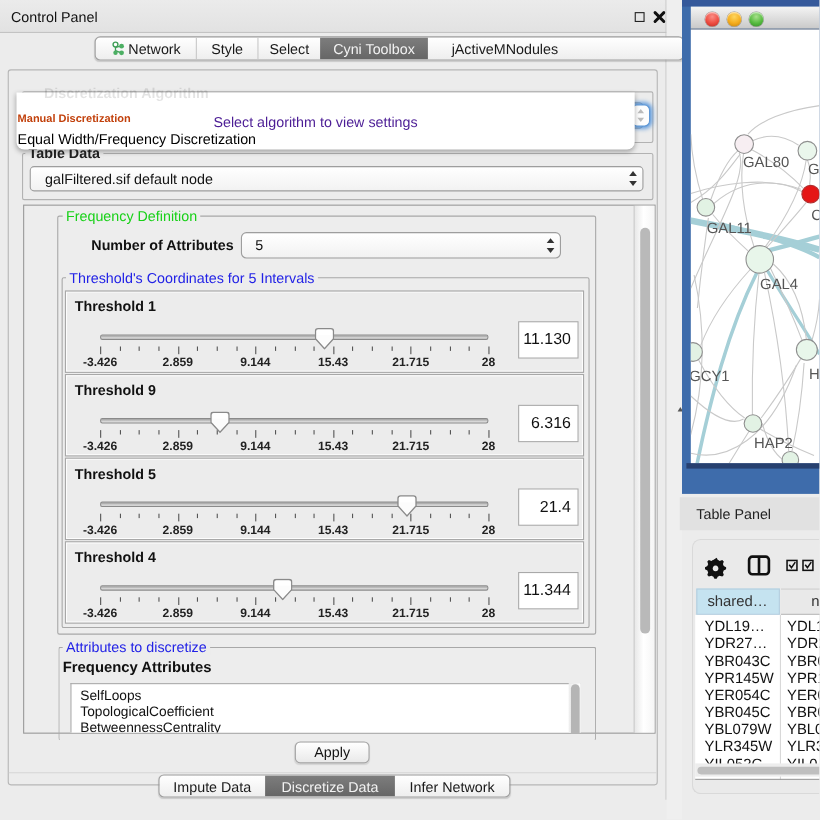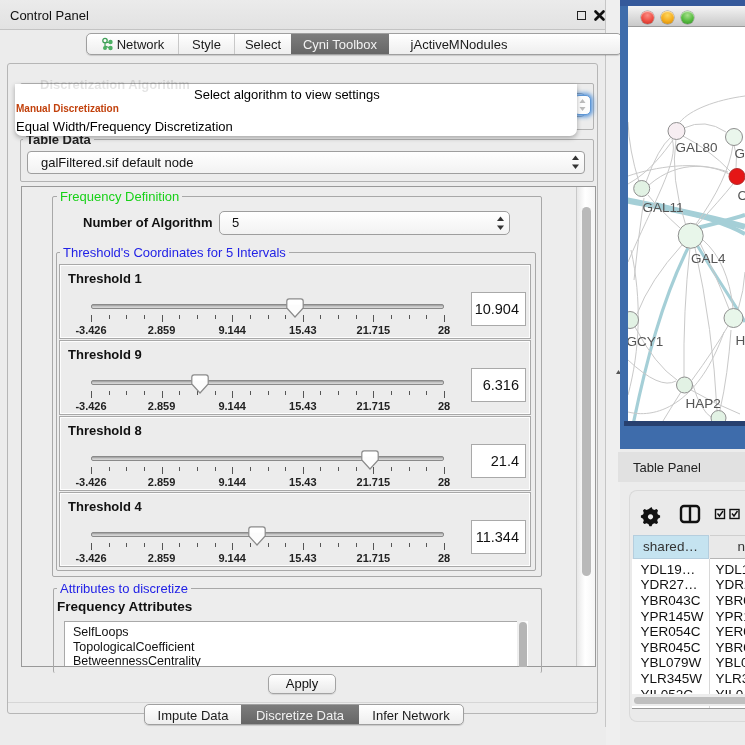--- a/index.html
+++ b/index.html
@@ -47,21 +47,21 @@
 <div class="combo" style="left:27px;top:151px;width:558px;height:23px;line-height:21px;padding-left:13px">galFiltered.sif default node</div>
 <svg class="ab" style="left:569px;top:153px" width="13" height="18">
     <path d="M6.5,2.5 L10,7 L3,7 Z" fill="#333"></path>
     <path d="M6.5,16 L10,11.5 L3,11.5 Z" fill="#333"></path>
   </svg>
 <div class="ab" style="left:21px;top:186px;width:575px;height:481px;border:1px solid #999;background:#ededed"></div>
 <div class="ab" style="left:576px;top:187px;width:19px;height:479px;background:linear-gradient(90deg,#e8e8e8,#ffffff 45%,#f5f5f5);border-left:1px solid #c9c9c9"></div>
 <div class="ab" style="left:582px;top:207px;width:9px;height:369px;background:#b9b9b9;border-radius:4.5px"></div>
 <div class="gbx" style="left:52px;top:196px;width:490px;height:381px;border-color:#a8a8a8"></div>
 <div class="glab" style="left:57px;top:190px;color:#18d118;background:#ededed">Frequency Definition</div>
-<div class="ab bold" style="left:83px;top:215px;font-size:13px;color:#111">Number of Algorithm</div>
+<div class="ab bold" style="left:83px;top:215px;font-size:13px;color:#111">Number of Attributes</div>
 <div class="combo" style="left:219px;top:211px;width:291px;height:24px;line-height:22px;padding-left:12px;border-radius:5px">5</div>
 <svg class="ab" style="left:494px;top:214px" width="13" height="18">
     <path d="M6.5,2.5 L10,7 L3,7 Z" fill="#333"></path>
     <path d="M6.5,16 L10,11.5 L3,11.5 Z" fill="#333"></path>
   </svg>
 <div class="gbx" style="left:56px;top:252px;width:480px;height:319px;border-color:#a8a8a8"></div>
 <div class="glab" style="left:60px;top:246px;color:#2222e6;background:#ededed">Threshold's Coordinates for 5 Intervals</div>
 <div class="tpanel" style="left:59px;top:264px;width:472px;height:75px;box-shadow:inset 0 0 0 1px #fdfdfd">
 </div>
 <div class="ab bold" style="left:68px;top:271px;font-size:13px;color:#111">Threshold 1</div>
@@ -90,21 +90,21 @@
 <div class="ticklbl" style="left:91.0px;top:324px">-3.426</div>
 <div class="ticklbl" style="left:161.6px;top:324px">2.859</div>
 <div class="ticklbl" style="left:232.2px;top:324px">9.144</div>
 <div class="ticklbl" style="left:302.8px;top:324px">15.43</div>
 <div class="ticklbl" style="left:373.4px;top:324px">21.715</div>
 <div class="ticklbl" style="left:444.0px;top:324px">28</div>
 <svg class="ab" style="left:285.8px;top:298px" width="18" height="20">
     <path d="M3.2,0.8 L14.8,0.8 Q17.2,0.8 17.2,3.2 L17.2,10 L9,19 L0.8,10 L0.8,3.2 Q0.8,0.8 3.2,0.8 Z" fill="#fcfcfc" stroke="#8a8a8a" stroke-width="1.2"></path>
     <path d="M2.2,3.2 Q2.2,2 3.5,2 L14.5,2 Q15.8,2 15.8,3.2 L15.8,6.5 L2.2,6.5 Z" fill="#ffffff"></path>
   </svg>
-<div class="vbox" style="left:471px;top:292px;width:55px;height:34px;line-height:32px;padding-right:6px">10.904</div>
+<div class="vbox" style="left:471px;top:292px;width:55px;height:34px;line-height:32px;padding-right:6px">11.130</div>
 <div class="tpanel" style="left:59px;top:340px;width:472px;height:75px;box-shadow:inset 0 0 0 1px #fdfdfd">
 </div>
 <div class="ab bold" style="left:68px;top:347px;font-size:13px;color:#111">Threshold 9</div>
 <div class="ab" style="left:91px;top:380px;width:353px;height:5px;border:1px solid #8a8a8a;border-radius:2px;background:linear-gradient(#999,#d8d8d8 70%,#cfcfcf)"></div>
 <div class="tick" style="left:91.0px;top:391px;height:7px"></div>
 <div class="tick" style="left:108.7px;top:391px;height:4px"></div>
 <div class="tick" style="left:126.3px;top:391px;height:4px"></div>
 <div class="tick" style="left:143.9px;top:391px;height:4px"></div>
 <div class="tick" style="left:161.6px;top:391px;height:7px"></div>
 <div class="tick" style="left:179.2px;top:391px;height:4px"></div>
@@ -129,21 +129,21 @@
 <div class="ticklbl" style="left:302.8px;top:400px">15.43</div>
 <div class="ticklbl" style="left:373.4px;top:400px">21.715</div>
 <div class="ticklbl" style="left:444.0px;top:400px">28</div>
 <svg class="ab" style="left:191.4px;top:374px" width="18" height="20">
     <path d="M3.2,0.8 L14.8,0.8 Q17.2,0.8 17.2,3.2 L17.2,10 L9,19 L0.8,10 L0.8,3.2 Q0.8,0.8 3.2,0.8 Z" fill="#fcfcfc" stroke="#8a8a8a" stroke-width="1.2"></path>
     <path d="M2.2,3.2 Q2.2,2 3.5,2 L14.5,2 Q15.8,2 15.8,3.2 L15.8,6.5 L2.2,6.5 Z" fill="#ffffff"></path>
   </svg>
 <div class="vbox" style="left:471px;top:368px;width:55px;height:34px;line-height:32px;padding-right:6px">6.316</div>
 <div class="tpanel" style="left:59px;top:416px;width:472px;height:75px;box-shadow:inset 0 0 0 1px #fdfdfd">
 </div>
-<div class="ab bold" style="left:68px;top:423px;font-size:13px;color:#111">Threshold 8</div>
+<div class="ab bold" style="left:68px;top:423px;font-size:13px;color:#111">Threshold 5</div>
 <div class="ab" style="left:91px;top:456px;width:353px;height:5px;border:1px solid #8a8a8a;border-radius:2px;background:linear-gradient(#999,#d8d8d8 70%,#cfcfcf)"></div>
 <div class="tick" style="left:91.0px;top:467px;height:7px"></div>
 <div class="tick" style="left:108.7px;top:467px;height:4px"></div>
 <div class="tick" style="left:126.3px;top:467px;height:4px"></div>
 <div class="tick" style="left:143.9px;top:467px;height:4px"></div>
 <div class="tick" style="left:161.6px;top:467px;height:7px"></div>
 <div class="tick" style="left:179.2px;top:467px;height:4px"></div>
 <div class="tick" style="left:196.9px;top:467px;height:4px"></div>
 <div class="tick" style="left:214.6px;top:467px;height:4px"></div>
 <div class="tick" style="left:232.2px;top:467px;height:7px"></div>
@@ -211,21 +211,21 @@
 <div class="ab bold" style="left:57px;top:599px;font-size:13.5px;color:#111">Frequency Attributes</div>
 <div class="ab" style="left:64px;top:621px;width:464px;height:45px;background:#fff;border:1px solid #a9a9a9;border-bottom:none;overflow:hidden;font-size:12.5px;color:#111">
     <div style="padding:3px 0 0 8px;line-height:14.6px">SelfLoops<br>TopologicalCoefficient<br>BetweennessCentrality<br></div>
   </div>
 <div class="ab" style="left:517px;top:621px;width:11px;height:45px;background:linear-gradient(90deg,#ededed,#fff)"></div>
 <div class="ab" style="left:518.5px;top:621.5px;width:8px;height:45px;background:#b5b5b5;border-radius:4px 4px 0 0"></div>
 <div class="ab" style="left:268px;top:674px;width:68px;height:20px;border:1px solid #a3a3a3;border-radius:5px;background:linear-gradient(#ffffff,#e9e9e9);font-size:13px;text-align:center;line-height:18px;color:#111;box-shadow:0 1px 1px rgba(0,0,0,0.1)">Apply</div>
 <div class="ab" style="left:8px;top:702px;width:589px;height:1px;background:#d6d6d6"></div>
 <div class="ab" style="left:144px;top:704px;width:320px;height:21px;border:1px solid #9f9f9f;border-radius:5px;background:linear-gradient(#ffffff,#eeeeee);overflow:hidden;box-shadow:0 1px 1px rgba(0,0,0,0.15)"><div class="tabseg" style="width:96px;height:19px;">Impute Data</div><div class="tabseg" style="width:118px;height:19px;background:linear-gradient(#7d7d7d,#666666);color:#f2f2f2;">Discretize Data</div><div class="tabseg" style="width:104px;height:19px;">Infer Network</div></div>
 <div class="ab" style="left:15px;top:84px;width:562px;height:52px;background:#fff;border-radius:0 0 7px 7px;box-shadow:0 2px 5px rgba(0,0,0,0.3)"></div>
-<div class="ab" style="left:194px;top:87px;font-size:13px;color:#000000">Select algorithm to view settings</div>
+<div class="ab" style="left:194px;top:103px;font-size:13px;color:#4c1d95">Select algorithm to view settings</div>
 <div class="ab bold" style="left:40px;top:77px;font-size:13px;color:rgba(0,0,0,0.11)">Discretization Algorithm</div>
 <div class="ab bold" style="left:16px;top:103px;font-size:10px;color:#c2410c">Manual Discretization</div>
 <div class="ab" style="left:16px;top:119px;font-size:13px;color:#000">Equal Width/Frequency Discretization</div>
 <div class="ab" style="left:620px;top:0;width:125px;height:449px;background:#3e6cab"></div>
 <div class="ab" style="left:620px;top:0;width:125px;height:6px;background:#35599b"></div>
 <div class="ab" style="left:628px;top:6px;width:117px;height:21px;background:linear-gradient(#f4f4f4,#c9c9c9);border-bottom:1px solid #9a9a9a"></div>
 <div class="ab" style="left:641.2px;top:11px;width:12.5px;height:12.5px;border-radius:50%;background:radial-gradient(circle at 50% 32%, #fb8d85 0%, #ee4d42 55%, #b72c24 100%);box-shadow:inset 0 1px 1px rgba(255,255,255,0.6), 0 0 0 0.5px rgba(70,70,70,0.5)"></div>
 <div class="ab" style="left:661.2px;top:11px;width:12.5px;height:12.5px;border-radius:50%;background:radial-gradient(circle at 50% 32%, #fed65f 0%, #f4ac1c 55%, #c07f10 100%);box-shadow:inset 0 1px 1px rgba(255,255,255,0.6), 0 0 0 0.5px rgba(70,70,70,0.5)"></div>
 <div class="ab" style="left:681.2px;top:11px;width:12.5px;height:12.5px;border-radius:50%;background:radial-gradient(circle at 50% 32%, #a8e08c 0%, #55bb3f 55%, #35862a 100%);box-shadow:inset 0 1px 1px rgba(255,255,255,0.6), 0 0 0 0.5px rgba(70,70,70,0.5)"></div>
 <div class="ab" style="left:624px;top:421px;width:121px;height:5px;background:#27406f"></div>

